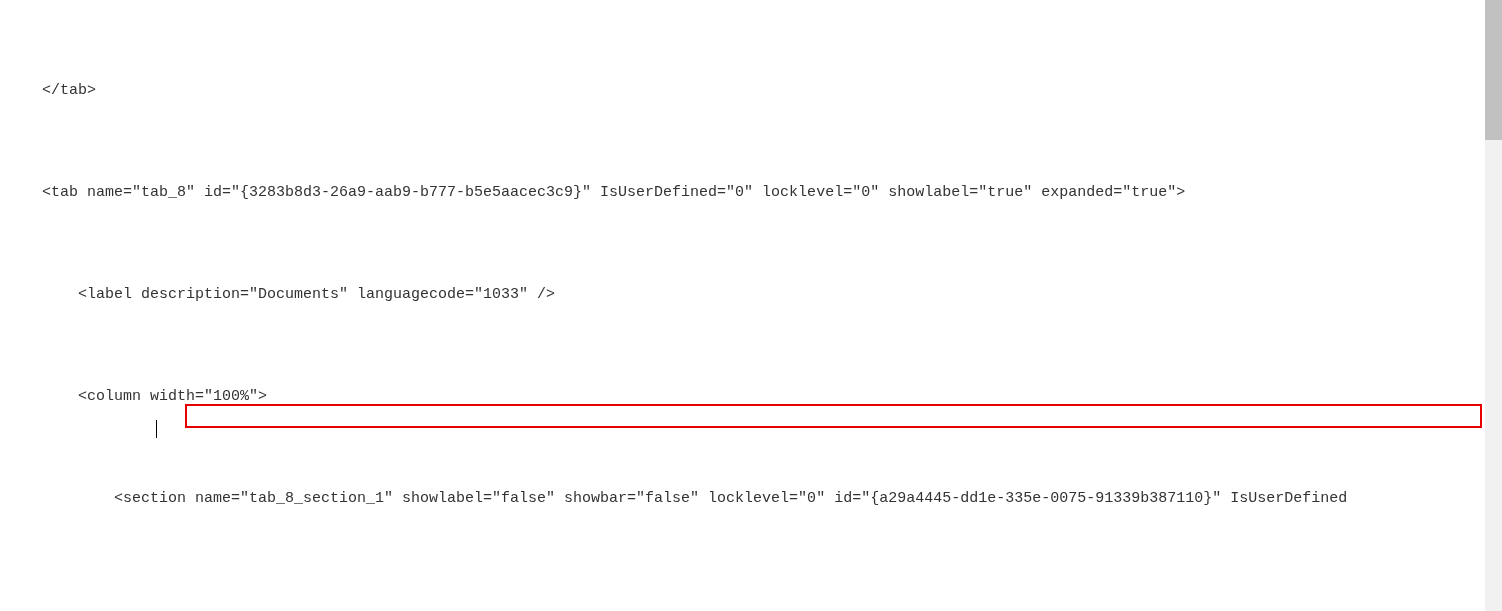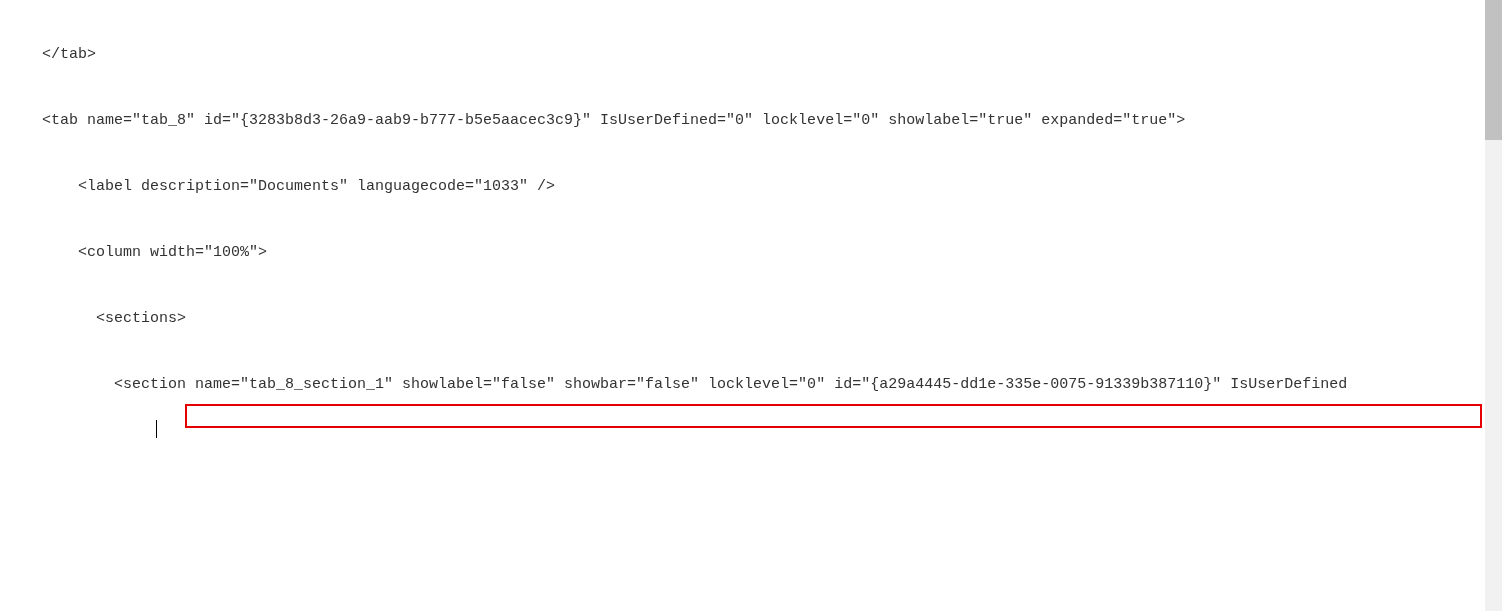--- a/index.html
+++ b/index.html
@@ -15,20 +15,21 @@
     }
     .code-container {
       padding: 0 0 0 42px;
       line-height: 22px;
       white-space: pre;
       position: relative;
     }
     .line {
       display: block;
       height: 22px;
+      margin-top: 36px;
     }
     .highlight-box {
       position: absolute;
       border: 2px solid #e60000;
       pointer-events: none;
     }
     .scrollbar-track {
       position: absolute;
       right: 0;
       top: 0;
@@ -54,21 +55,20 @@
     }
   </style>
 </head>
 <body>
 
 <div class="code-container">
   <span class="line">&lt;/tab&gt;</span>
   <span class="line">&lt;tab name="tab_8" id="{3283b8d3-26a9-aab9-b777-b5e5aacec3c9}" IsUserDefined="0" locklevel="0" showlabel="true" expanded="true"&gt;</span>
   <span class="line">    &lt;label description="Documents" languagecode="1033" /&gt;</span>
   <span class="line">    &lt;column width="100%"&gt;</span>
-  <span class="line">      &lt;sections&gt;</span>
   <span class="line">        &lt;section name="tab_8_section_1" showlabel="false" showbar="false" locklevel="0" id="{a29a4445-dd1e-335e-0075-91339b387110}" IsUserDefined</span>
   
   
   
   
   
   
   
   
   

